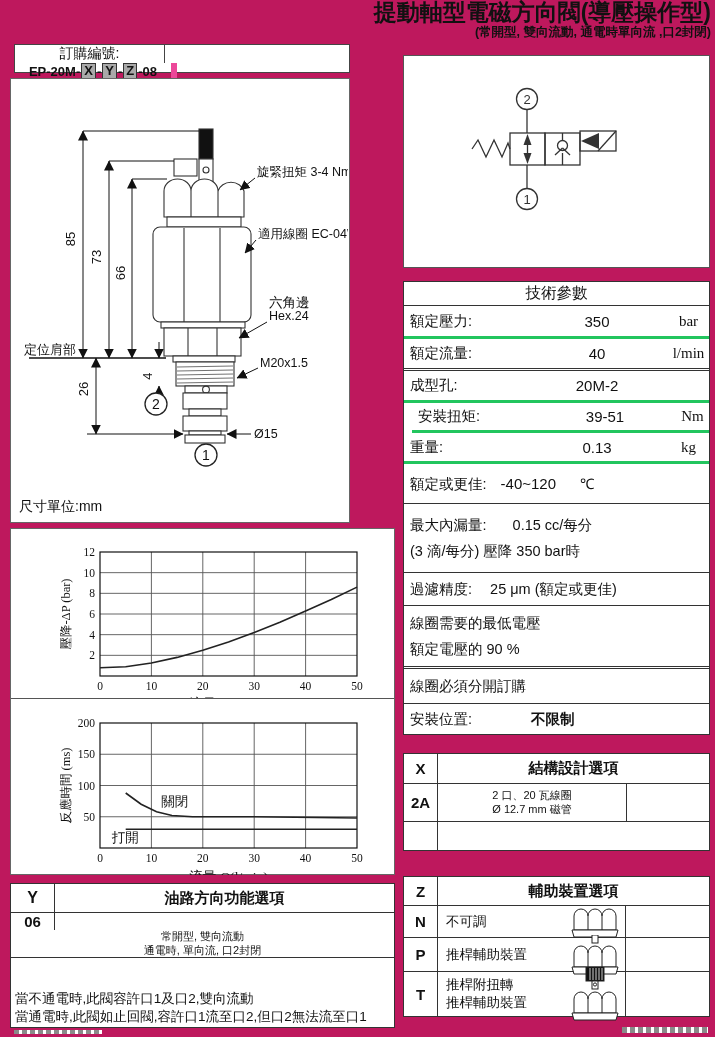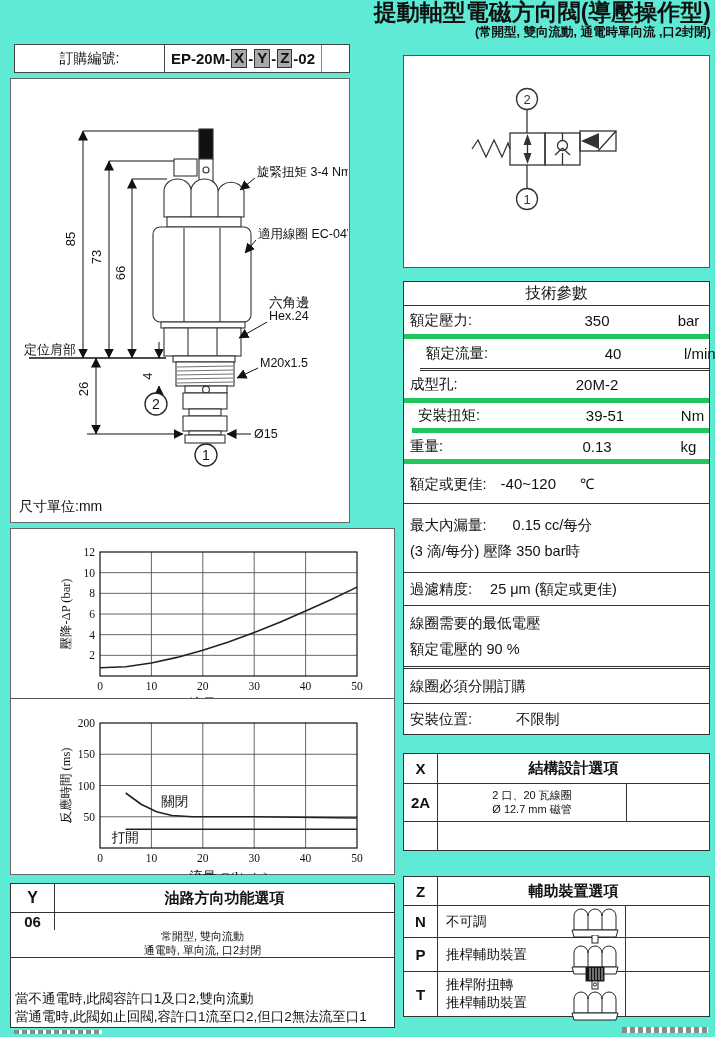--- a/index.html
+++ b/index.html
@@ -1,40 +1,40 @@
 <!DOCTYPE html>
 <html><head>
 <meta charset="utf-8">
 <style>
   html,body{margin:0;padding:0;background:#e8e8e8;}
-  #page{position:relative;width:715px;height:1037px;background:#5eead4;overflow:hidden;
+  #page{position:relative;width:715px;height:1037px;background:#be185d;overflow:hidden;
         font-family:"Liberation Sans",sans-serif;color:#111;}
   .box{position:absolute;background:#fff;box-sizing:border-box;}
   
   .title-block{position:absolute;left:330px;right:4px;top:0;text-align:right;}
   .main-title{font-size:23px;font-weight:bold;line-height:1.1;margin:0;}
   .sub-title{font-size:12.5px;font-weight:bold;line-height:1.1;margin-top:1px;}
   
-  .order-box{left:14px;top:44px;width:336px;height:29px;border:1.5px solid #444;display:flex;align-items:stretch;}
+  .order-box{left:14px;top:44px;width:336px;height:29px;border:1.5px solid #444;display:flex;align-items:stretch;flex-direction:column;}
   .order-label{width:149px;border-right:1px solid #444;display:flex;align-items:center;justify-content:center;font-size:14px;}
-  .order-code{width:156px;border-right:1px solid #ec4899;display:flex;align-items:center;justify-content:center;
-              font-weight:bold;font-size:15px;white-space:nowrap;}
+  .order-code{width:156px;border-right:6px solid #ec4899;display:flex;align-items:center;justify-content:center;
+              font-weight:bold;font-size:13px;white-space:nowrap;}
   .order-rest{flex:1;}
   .codebox{background:#a9a9a9;border:1px solid #333;padding:0 2px;margin:0 1px;line-height:1.1;}
   
   .drawing-box{left:10px;top:78px;width:340px;height:445px;border:1.5px solid #666;}
   .schematic-box{left:403px;top:55px;width:307px;height:213px;border:1.5px solid #555;}
   .charts-box{left:10px;top:528px;width:385px;height:347px;border:1.5px solid #666;}
   .chart2-wrap{border-top:1.2px solid #555;}
   
   .tech-box{left:403px;top:281px;width:307px;height:454px;border:1.5px solid #333;display:flex;flex-direction:column;}
-  .trow{box-sizing:border-box;border-bottom:5px solid #22c55e;display:grid;grid-template-columns:122px 142px 1fr;align-items:center;}
+  .trow{box-sizing:border-box;border-bottom:3px solid #22c55e;display:grid;grid-template-columns:122px 142px 1fr;align-items:center;}
   .trow .tl{padding-left:6px;font-size:14.5px;white-space:nowrap;}
   .trow .tv{text-align:center;font-size:15px;}
-  .trow .tu{text-align:center;font-size:15px;}
+  .trow .tu{text-align:center;font-size:15px;font-family:Liberation Serif, serif;}
   .trow-free{box-sizing:border-box;border-bottom:1px solid #333;display:flex;flex-direction:column;justify-content:center;
              padding-left:6px;font-size:14.5px;gap:7px;}
   .trow-free .inline-line{white-space:nowrap;}
   .tech-header{box-sizing:border-box;border-bottom:1px solid #333;display:flex;align-items:center;justify-content:center;
                font-weight:normal;font-size:15.5px;}
   .dbl{border-bottom:3px double #333;}
   .nb{border-bottom:none;}
   
   .opt-box{border:1.5px solid #333;display:flex;flex-direction:column;}
   .x-box{left:403px;top:753px;width:307px;height:98px;}
@@ -75,21 +75,21 @@
 
   <div class="box order-box">
     <div class="order-label">訂購編號:</div>
     <div class="order-code">
       <span>EP-20M-</span>
         <span class="codebox">X</span>
         <span>-</span>
         <span class="codebox">Y</span>
         <span>-</span>
         <span class="codebox">Z</span>
-        <span>-02</span>
+        <span>-08</span>
     </div>
     <div class="order-rest"></div>
   </div>
 
   <div class="box drawing-box">
     <svg width="337" height="442" viewBox="0 0 337 442">
       <defs>
         <marker id="arw" viewBox="0 0 10 10" refX="9.5" refY="5" markerWidth="10" markerHeight="10" orient="auto-start-reverse">
           <path d="M0,0 L10,5 L0,10 Z" fill="#111"></path>
         </marker>
@@ -212,21 +212,21 @@
     </svg>
   </div>
 
   <div class="box tech-box">
     <div class="tech-header" style="height:24px;">技術參數</div>
     <div class="trow" style="height:33px;">
       <span class="tl">額定壓力:</span>
       <span class="tv">350</span>
       <span class="tu">bar</span>
     </div>
-    <div class="trow dbl" style="height:32px;margin-left:16px;">
+    <div class="trow dbl" style="height:32px;">
       <span class="tl">額定流量:</span>
       <span class="tv">40</span>
       <span class="tu">l/min</span>
     </div>
     <div class="trow" style="height:32px;">
       <span class="tl">成型孔:</span>
       <span class="tv">20M-2</span>
       <span class="tu"></span>
     </div>
     <div class="trow" style="height:30px;margin-left:8px;">
@@ -262,21 +262,21 @@
     <div class="trow-free dbl" style="height:63px;">
       <span class="inline-line">線圈需要的最低電壓</span>
       <span class="inline-line">額定電壓的 90 %</span>
     </div>
     <div class="trow-free" style="height:35px;">
       <span class="inline-line">線圈必須分開訂購</span>
     </div>
     <div class="trow-free nb" style="flex:1;">
       <span class="inline-line">
         <span>安裝位置:</span>
-        <span style="margin-left:40px;">不限制</span>
+        <span style="margin-left:55px;font-weight:bold;">不限制</span>
       </span>
     </div>
   </div>
 
   <div class="box charts-box">
     <div class="chart">
       <svg id="chart1-svg" width="382" height="169" viewBox="0 0 382 169">
           <line x1="140.4" y1="23" x2="140.4" y2="147" stroke="#555" stroke-width="0.9"></line>
           <line x1="191.8" y1="23" x2="191.8" y2="147" stroke="#555" stroke-width="0.9"></line>
           <line x1="243.2" y1="23" x2="243.2" y2="147" stroke="#555" stroke-width="0.9"></line>

